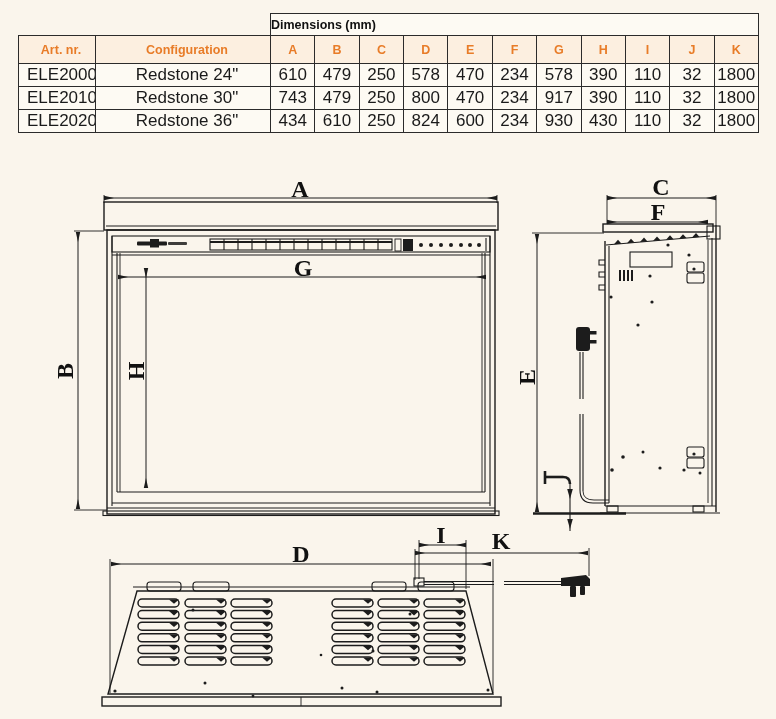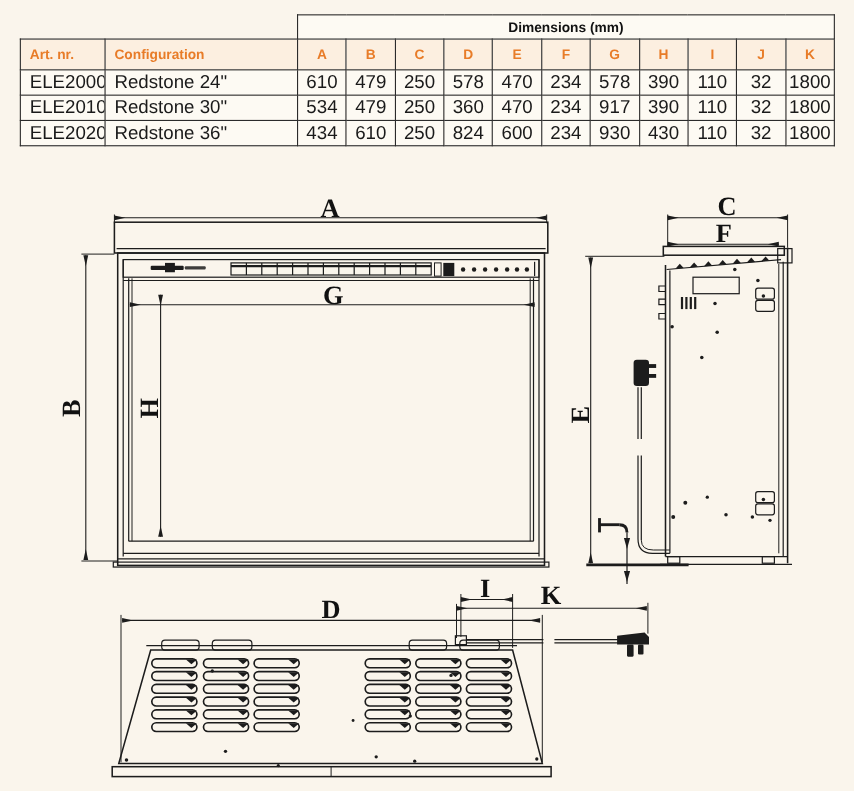--- a/index.html
+++ b/index.html
@@ -14,26 +14,26 @@
     border-collapse:collapse;table-layout:fixed;
   }
   .dims-table td,.dims-table th{
     border:1px solid #2b2b2b;
     font-size:17px;color:#1a1a1a;
     background:#fdfaf3;
     padding:0 0;overflow:hidden;white-space:nowrap;
   }
   .dims-table .blank{border:0;background:transparent;}
   .dims-table .dimhead{
-    height:21px;text-align:center;font-weight:bold;font-size:12.5px;color:#111;
+    height:21px;text-align:left;font-weight:bold;font-size:12.5px;color:#111;
   }
   .dims-table .hrow th{
     height:27px;background:#fcefe0;color:#e87c28;font-weight:bold;font-size:12.5px;
   }
-  .dims-table .hrow .lft, .dims-table td.lft{text-align:left;padding-left:8px;}
+  .dims-table .hrow .lft, .dims-table td.lft{text-align:center;padding-left:8px;}
   .dims-table .ctr{text-align:center;}
   .dims-table tr.drow td{height:22px;}
   
   .drawing{position:absolute;left:0;top:0;}
   .ln{stroke:#1c1c1c;fill:none;stroke-width:1.4;}
   .ln2{stroke:#1c1c1c;fill:none;stroke-width:1.1;}
   .thin{stroke:#1c1c1c;fill:none;stroke-width:0.9;}
   .thick{stroke:#1c1c1c;fill:none;stroke-width:2.6;}
   .dim{stroke:#1c1c1c;fill:none;stroke-width:1;
        marker-start:url(#arw);marker-end:url(#arw);}
@@ -84,24 +84,24 @@
     <td class="ctr">234</td>
     <td class="ctr">578</td>
     <td class="ctr">390</td>
     <td class="ctr">110</td>
     <td class="ctr">32</td>
     <td class="ctr">1800</td>
   </tr>
   <tr class="drow">
     <td class="lft">ELE2010</td>
     <td class="lft">Redstone 30"</td>
-    <td class="ctr">534</td>
+    <td class="ctr">743</td>
     <td class="ctr">479</td>
     <td class="ctr">250</td>
-    <td class="ctr">360</td>
+    <td class="ctr">800</td>
     <td class="ctr">470</td>
     <td class="ctr">234</td>
     <td class="ctr">917</td>
     <td class="ctr">390</td>
     <td class="ctr">110</td>
     <td class="ctr">32</td>
     <td class="ctr">1800</td>
   </tr>
   <tr class="drow">
     <td class="lft">ELE2020</td>

